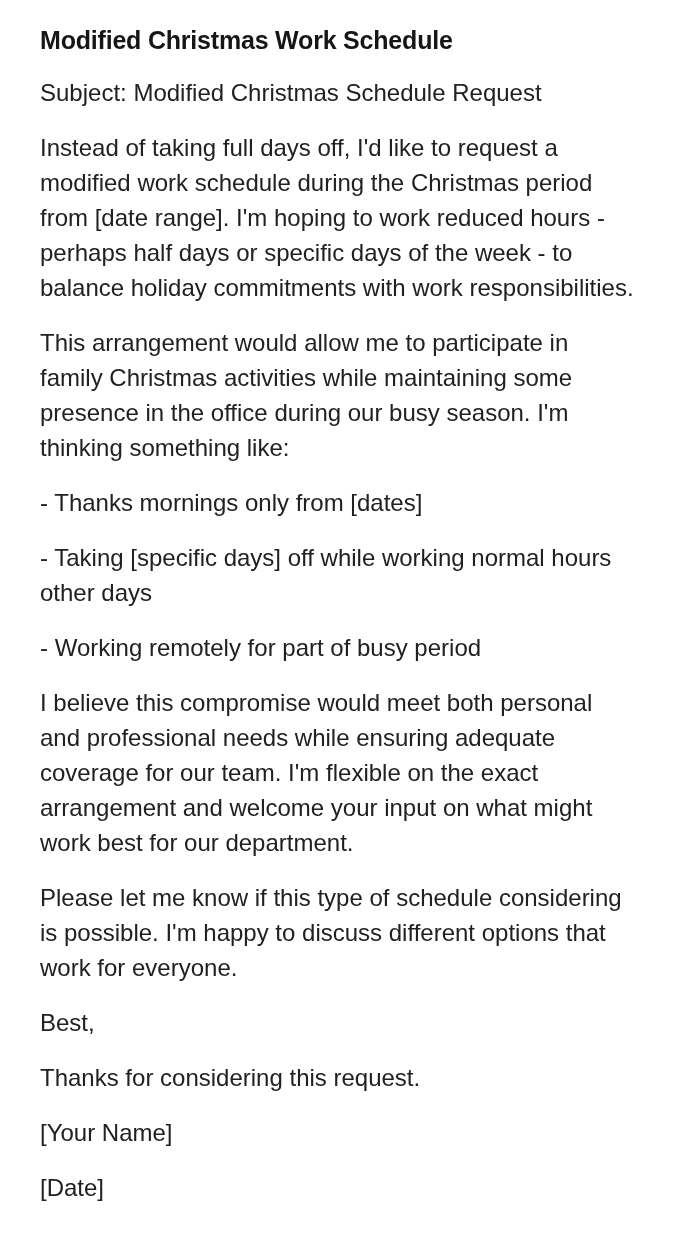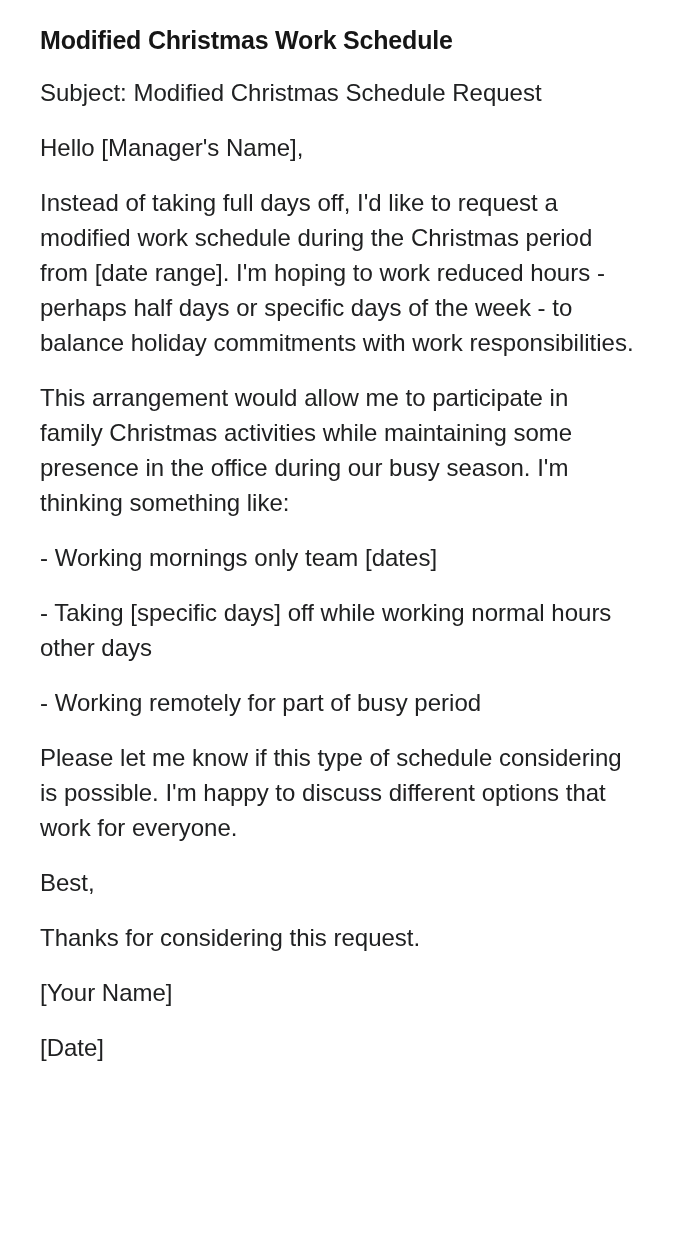--- a/index.html
+++ b/index.html
@@ -37,32 +37,32 @@
   }
 </style>
 </head>
 <body>
 
 <div class="doc">
   <h1 class="doc-title">Modified Christmas Work Schedule</h1>
 
   <p class="para">Subject: Modified Christmas Schedule Request</p>
 
-  <p class="para">Hello [Manager's Name],</p>
 
   <p class="para">Instead of taking full days off, I'd like to request a modified work schedule during the Christmas period from [date range]. I'm hoping to work reduced hours - perhaps half days or specific days of the week - to balance holiday commitments with work responsibilities.</p>
 
   <p class="para">This arrangement would allow me to participate in family Christmas activities while maintaining some presence in the office during our busy season. I'm thinking something like:</p>
 
-  <p class="para">- Working mornings only team [dates]</p>
+  <p class="para">- Thanks mornings only from [dates]</p>
 
   <p class="para">- Taking [specific days] off while working normal hours other days</p>
 
   <p class="para">- Working remotely for part of busy period</p>
 
+  <p class="para">I believe this compromise would meet both personal and professional needs while ensuring adequate coverage for our team. I'm flexible on the exact arrangement and welcome your input on what might work best for our department.</p>
 
   <p class="para">Please let me know if this type of schedule considering is possible. I'm happy to discuss different options that work for everyone.</p>
 
   <p class="para">Best,</p>
 
   <p class="para">Thanks for considering this request.</p>
 
   <p class="para">[Your Name]</p>
 
   <p class="para">[Date]</p>

